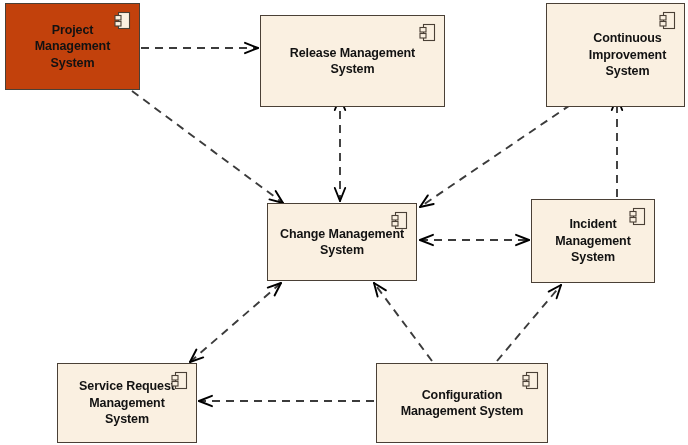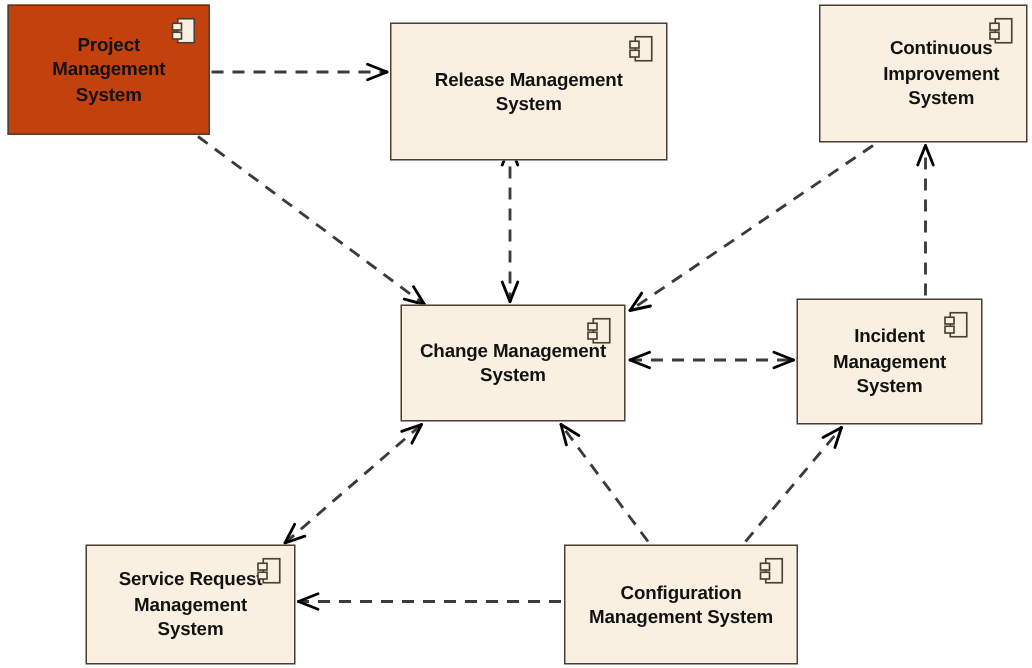--- a/index.html
+++ b/index.html
@@ -110,21 +110,21 @@
   <div class="component" style="left: 260px; top: 3px; width: 185px; height: 92px; background: rgb(250, 240, 225); border-color: rgb(74, 64, 54); margin-top: 12px;">
     <span class="comp-icon"><svg viewBox="0 0 17 19" width="17" height="19">
           <rect x="4.5" y="1.5" width="11" height="16" fill="#faf0e1" stroke="#4a4036" stroke-width="1.1"></rect>
           <rect x="1" y="4.5" width="6" height="4.5" fill="#faf0e1" stroke="#4a4036" stroke-width="1.1"></rect>
           <rect x="1" y="10.5" width="6" height="4.5" fill="#faf0e1" stroke="#4a4036" stroke-width="1.1"></rect>
         </svg></span>
     <span class="component-label">Release Management
 System</span>
   </div>
 
-  <div class="component" style="left: 546px; top: 3px; width: 139px; height: 92px; background: rgb(250, 240, 225); border-color: rgb(74, 64, 54); padding-left: 24px;">
+  <div class="component" style="left: 546px; top: 3px; width: 139px; height: 104px; background: rgb(250, 240, 225); border-color: rgb(74, 64, 54); padding-left: 24px;">
     <span class="comp-icon"><svg viewBox="0 0 17 19" width="17" height="19">
           <rect x="4.5" y="1.5" width="11" height="16" fill="#faf0e1" stroke="#4a4036" stroke-width="1.1"></rect>
           <rect x="1" y="4.5" width="6" height="4.5" fill="#faf0e1" stroke="#4a4036" stroke-width="1.1"></rect>
           <rect x="1" y="10.5" width="6" height="4.5" fill="#faf0e1" stroke="#4a4036" stroke-width="1.1"></rect>
         </svg></span>
     <span class="component-label">Continuous
 Improvement
 System</span>
   </div>
 
@@ -153,21 +153,21 @@
     <span class="comp-icon"><svg viewBox="0 0 17 19" width="17" height="19">
           <rect x="4.5" y="1.5" width="11" height="16" fill="#faf0e1" stroke="#4a4036" stroke-width="1.1"></rect>
           <rect x="1" y="4.5" width="6" height="4.5" fill="#faf0e1" stroke="#4a4036" stroke-width="1.1"></rect>
           <rect x="1" y="10.5" width="6" height="4.5" fill="#faf0e1" stroke="#4a4036" stroke-width="1.1"></rect>
         </svg></span>
     <span class="component-label">Service Request
 Management
 System</span>
   </div>
 
-  <div class="component" style="left: 376px; top: 363px; width: 156px; height: 80px; background: rgb(250, 240, 225); border-color: rgb(74, 64, 54);">
+  <div class="component" style="left: 376px; top: 363px; width: 172px; height: 80px; background: rgb(250, 240, 225); border-color: rgb(74, 64, 54);">
     <span class="comp-icon"><svg viewBox="0 0 17 19" width="17" height="19">
           <rect x="4.5" y="1.5" width="11" height="16" fill="#faf0e1" stroke="#4a4036" stroke-width="1.1"></rect>
           <rect x="1" y="4.5" width="6" height="4.5" fill="#faf0e1" stroke="#4a4036" stroke-width="1.1"></rect>
           <rect x="1" y="10.5" width="6" height="4.5" fill="#faf0e1" stroke="#4a4036" stroke-width="1.1"></rect>
         </svg></span>
     <span class="component-label">Configuration
 Management System</span>
   </div>
 
 </div>

